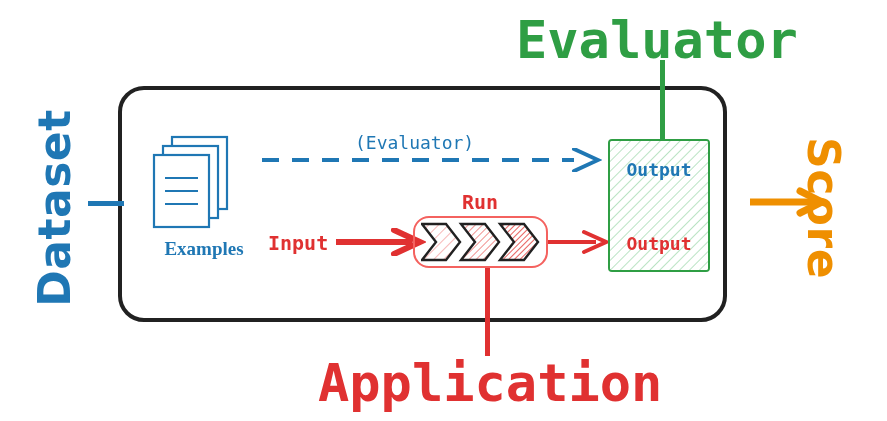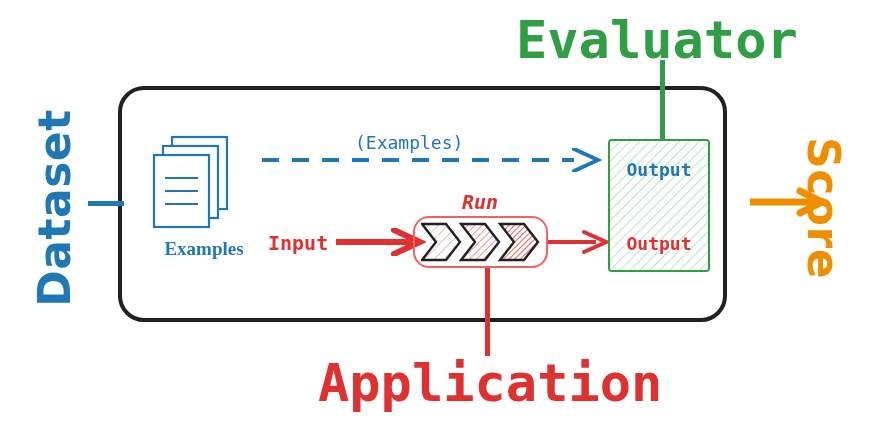--- a/index.html
+++ b/index.html
@@ -185,21 +185,20 @@
   
   #run-label {
     position: absolute;
     left: 462px;
     top: 190px;
     color: #e03131;
     font-family: "DejaVu Sans Mono", monospace;
     font-size: 20px;
     font-weight: bold;
     white-space: nowrap;
-    font-style: italic;
   }
   #run-box {
     position: absolute;
     left: 413px;
     top: 216px;
     width: 135px;
     height: 52px;
     border: 2px solid #f4625f;
     border-radius: 16px;
     box-sizing: border-box;
@@ -275,21 +274,21 @@
       <rect x="20" y="2" width="55" height="72" fill="#ffffff" stroke="#1f77b4" stroke-width="2.2"></rect>
       <rect x="11" y="11" width="55" height="72" fill="#ffffff" stroke="#1f77b4" stroke-width="2.2"></rect>
       <rect x="2" y="20" width="55" height="72" fill="#ffffff" stroke="#1f77b4" stroke-width="2.2"></rect>
       <line x1="13" y1="43" x2="46" y2="43" stroke="#1f77b4" stroke-width="2.2"></line>
       <line x1="13" y1="56" x2="46" y2="56" stroke="#1f77b4" stroke-width="2.2"></line>
       <line x1="13" y1="69" x2="46" y2="69" stroke="#1f77b4" stroke-width="2.2"></line>
     </svg>
     <div id="examples-caption">Examples</div>
   </div>
 
-  <div id="optional-label">(Examples)</div>
+  <div id="optional-label">(Evaluator)</div>
   <svg id="optional-arrow-svg" viewBox="0 0 340 24">
     <line x1="0" y1="12" x2="312" y2="12" stroke="#1f77b4" stroke-width="4" stroke-dasharray="17 13"></line>
     <polyline points="312,1 336,12 312,23" fill="none" stroke="#1f77b4" stroke-width="4" stroke-linecap="round" stroke-linejoin="miter"></polyline>
   </svg>
 
   <div id="input-label">Input</div>
   <svg id="input-arrow-svg" viewBox="0 0 90 28">
     <line x1="0" y1="14" x2="76" y2="14" stroke="#e03131" stroke-width="6"></line>
     <polyline points="58,2 84,14 58,26" fill="none" stroke="#e03131" stroke-width="6" stroke-linecap="round" stroke-linejoin="miter"></polyline>
   </svg>

